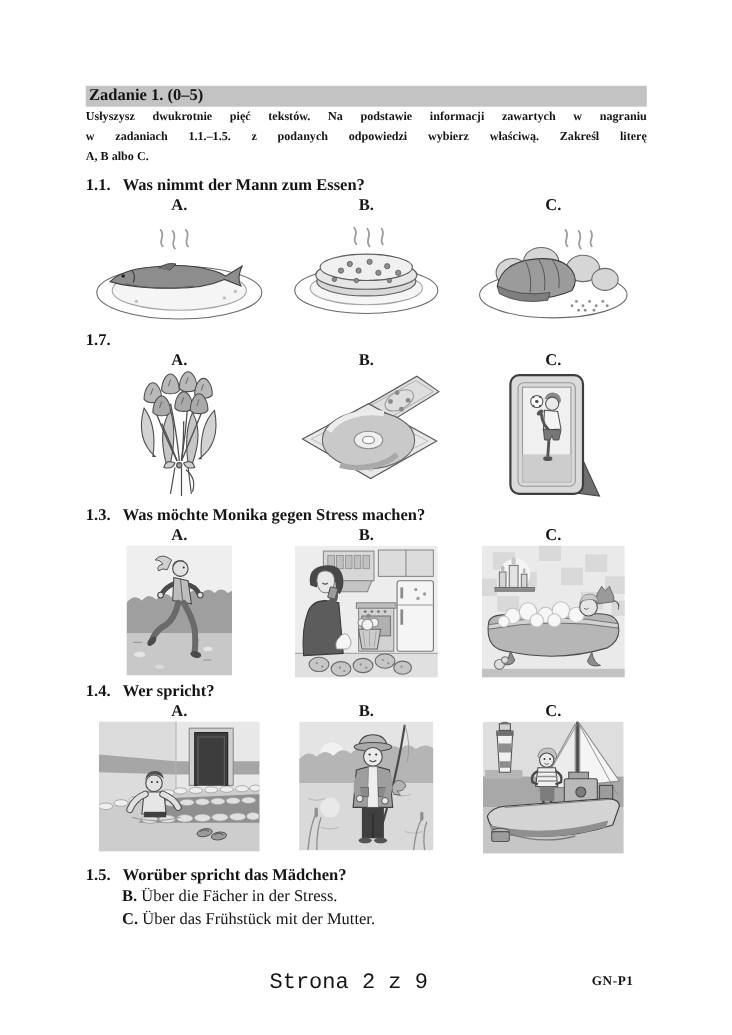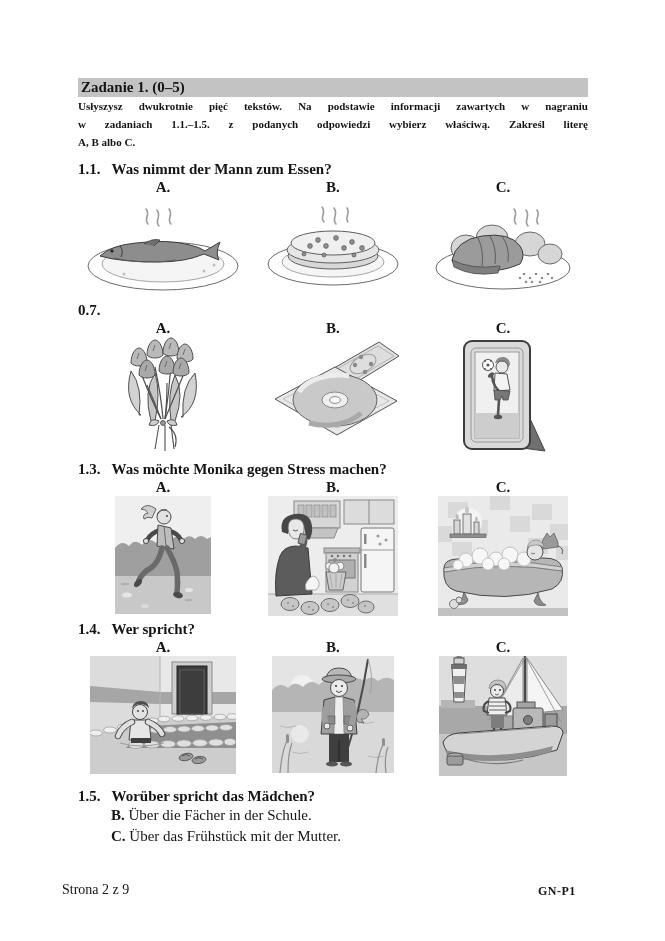--- a/index.html
+++ b/index.html
@@ -14,21 +14,21 @@
   .q1{margin-top:9px;} .q2{margin-top:7px;} .q3{margin-top:3px;text-align:center;} .q4{margin-top:4px;} .q5{margin-top:11px;}
   .optrow{display:flex;width:510px;}
   .optcol{width:170px;text-align:center;}
   .letters{font-weight:bold;font-size:15px;line-height:17px;margin-top:1px;}
   .imgrow .optcol{display:flex;justify-content:center;align-items:flex-start;}
   .imgrow1{height:98px;} .imgrow2{height:120px;} .imgrow3{height:120px;} .imgrow4{height:120px;}
   .imgbox{display:block;}
   .imgbox svg{display:block;}
   .answers{font-size:15px;line-height:21px;margin-left:33px;}
   .answers .ltr{font-weight:bold;}
-  .footer-page{position:absolute;left:62px;top:882px;width:510px;font-size:14px;}
+  .footer-page{position:absolute;left:62px;top:882px;width:510px;text-align:center;font-size:20px;font-family:Liberation Mono, monospace;}
   .footer-code{position:absolute;left:538px;top:884px;font-size:12px;font-weight:bold;letter-spacing:0.5px;}
 </style>
 </head>
 <body>
 
 <div class="page">
   <div class="content">
 
     <div class="taskbar" style="background: rgb(195, 195, 195);">
       <span>Zadanie 1. (0–5)</span>
@@ -132,21 +132,21 @@
                 <circle cx="94" cy="86" r="1.3"></circle>
               <circle cx="88" cy="82" r="1.3"></circle>
                 <circle cx="120" cy="82" r="1.3"></circle>
             </g>
           </svg>
         </div>
       </div>
     </div>
 
     <div class="qhead q2">
-      <span class="qnum">0.7.</span>
+      <span class="qnum">1.7.</span>
     </div>
     <div class="optrow letters">
       <div class="optcol"><span>A.</span></div>
       <div class="optcol"><span>B.</span></div>
       <div class="optcol"><span>C.</span></div>
     </div>
     <div class="optrow imgrow imgrow2">
       <div class="optcol">
         <div class="imgbox">
           <svg width="96" height="118" viewBox="0 0 96 118">
@@ -550,21 +550,21 @@
       </div>
     </div>
 
     <div class="qhead q5">
       <span class="qnum">1.5.</span>
       <span>Worüber spricht das Mädchen?</span>
     </div>
     <div class="answers">
       <div>
         <span class="ltr">B.</span>
-        <span>Über die Fächer in der Schule.</span>
+        <span>Über die Fächer in der Stress.</span>
       </div>
       <div>
         <span class="ltr">C.</span>
         <span>Über das Frühstück mit der Mutter.</span>
       </div>
     </div>
 
   </div>
 
   <div class="footer-page">Strona 2 z 9</div>

